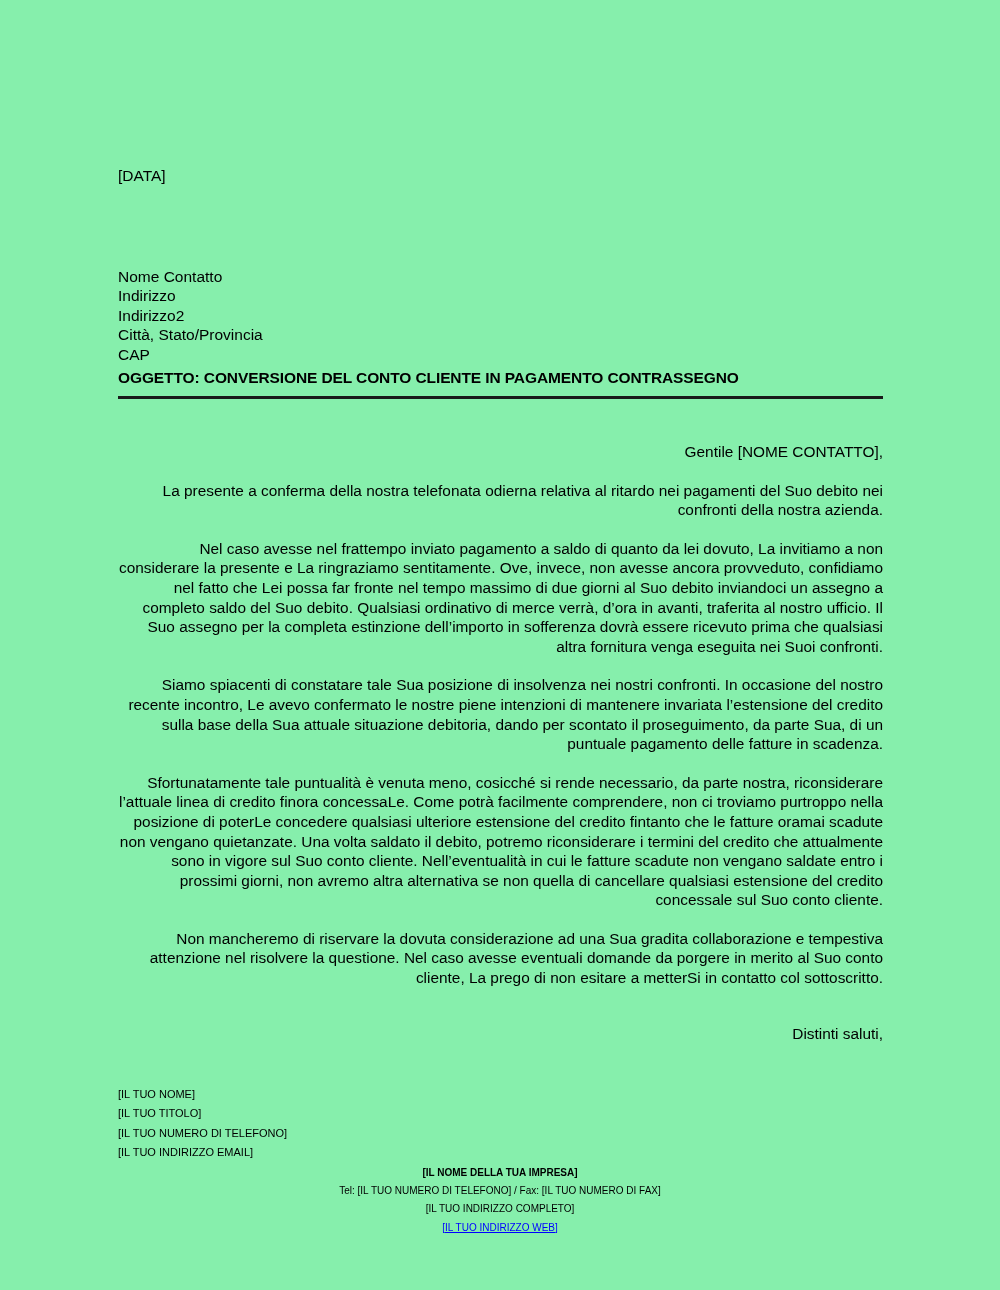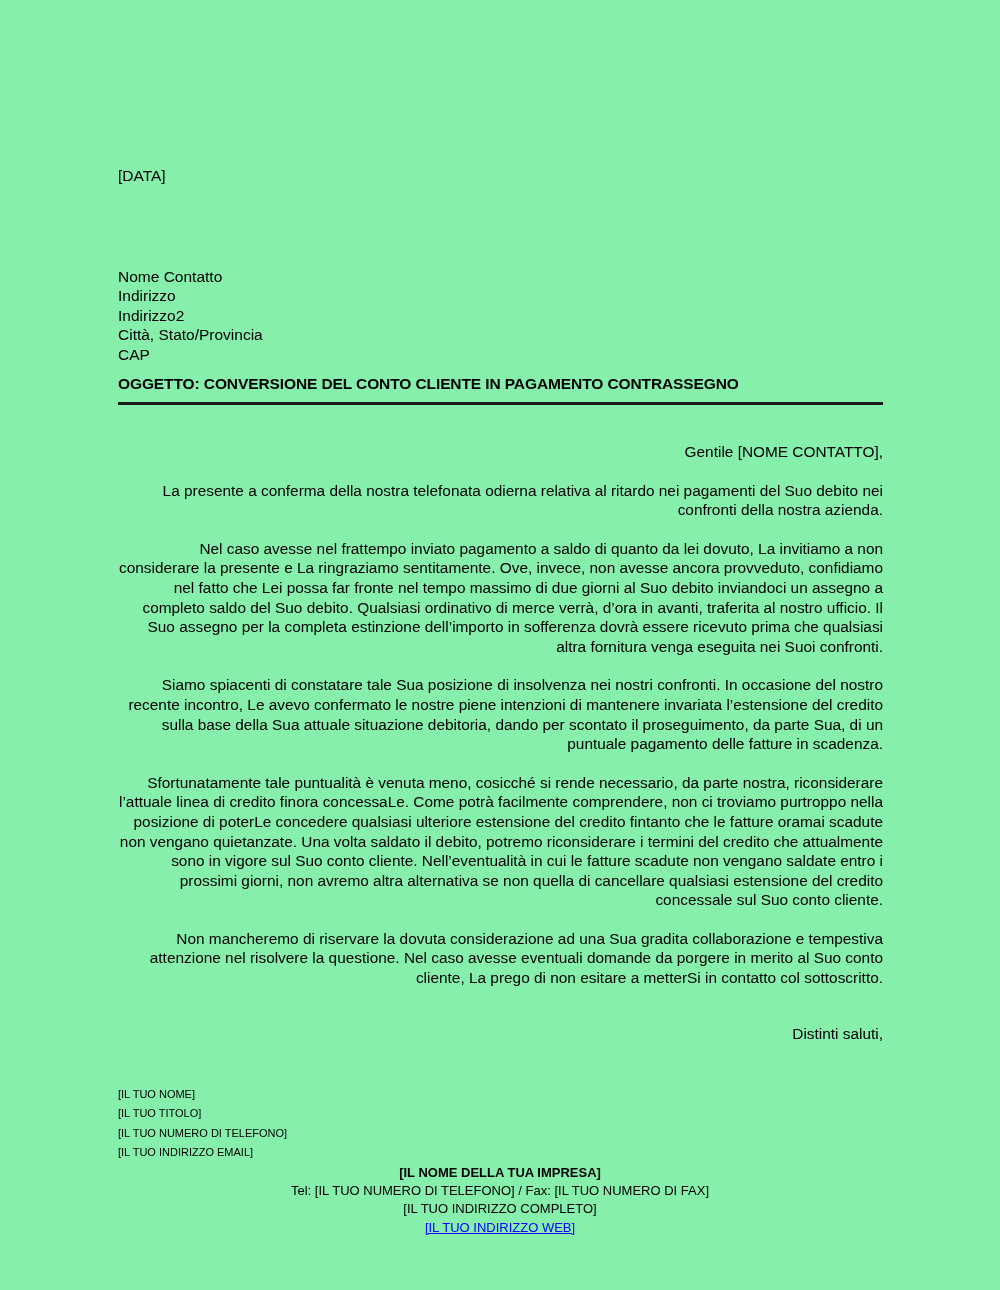--- a/index.html
+++ b/index.html
@@ -58,21 +58,20 @@
     position: absolute;
     top: 368px;
     left: 0;
     width: 765px;
   }
   .subject-line {
     font-size: 15.5px;
     font-weight: bold;
     line-height: 19px;
     letter-spacing: -0.1px;
-    margin-top: 6px;
   }
   .subject-rule {
     margin-top: 9px;
     width: 765px;
     height: 3px;
     background: #1a1a1a;
   }
 
   
   .body-block {
@@ -106,21 +105,21 @@
     white-space: pre;
   }
 
   
   .footer {
     position: absolute;
     top: 1164px;
     left: 0;
     width: 1000px;
     text-align: center;
-    font-size: 13px;
+    font-size: 10px;
     line-height: 18.2px;
   }
   .footer .company {
     font-weight: bold;
   }
   .footer .weblink {
     color: #0000ff;
     text-decoration: underline;
     cursor: pointer;
     margin-top: 28px;

